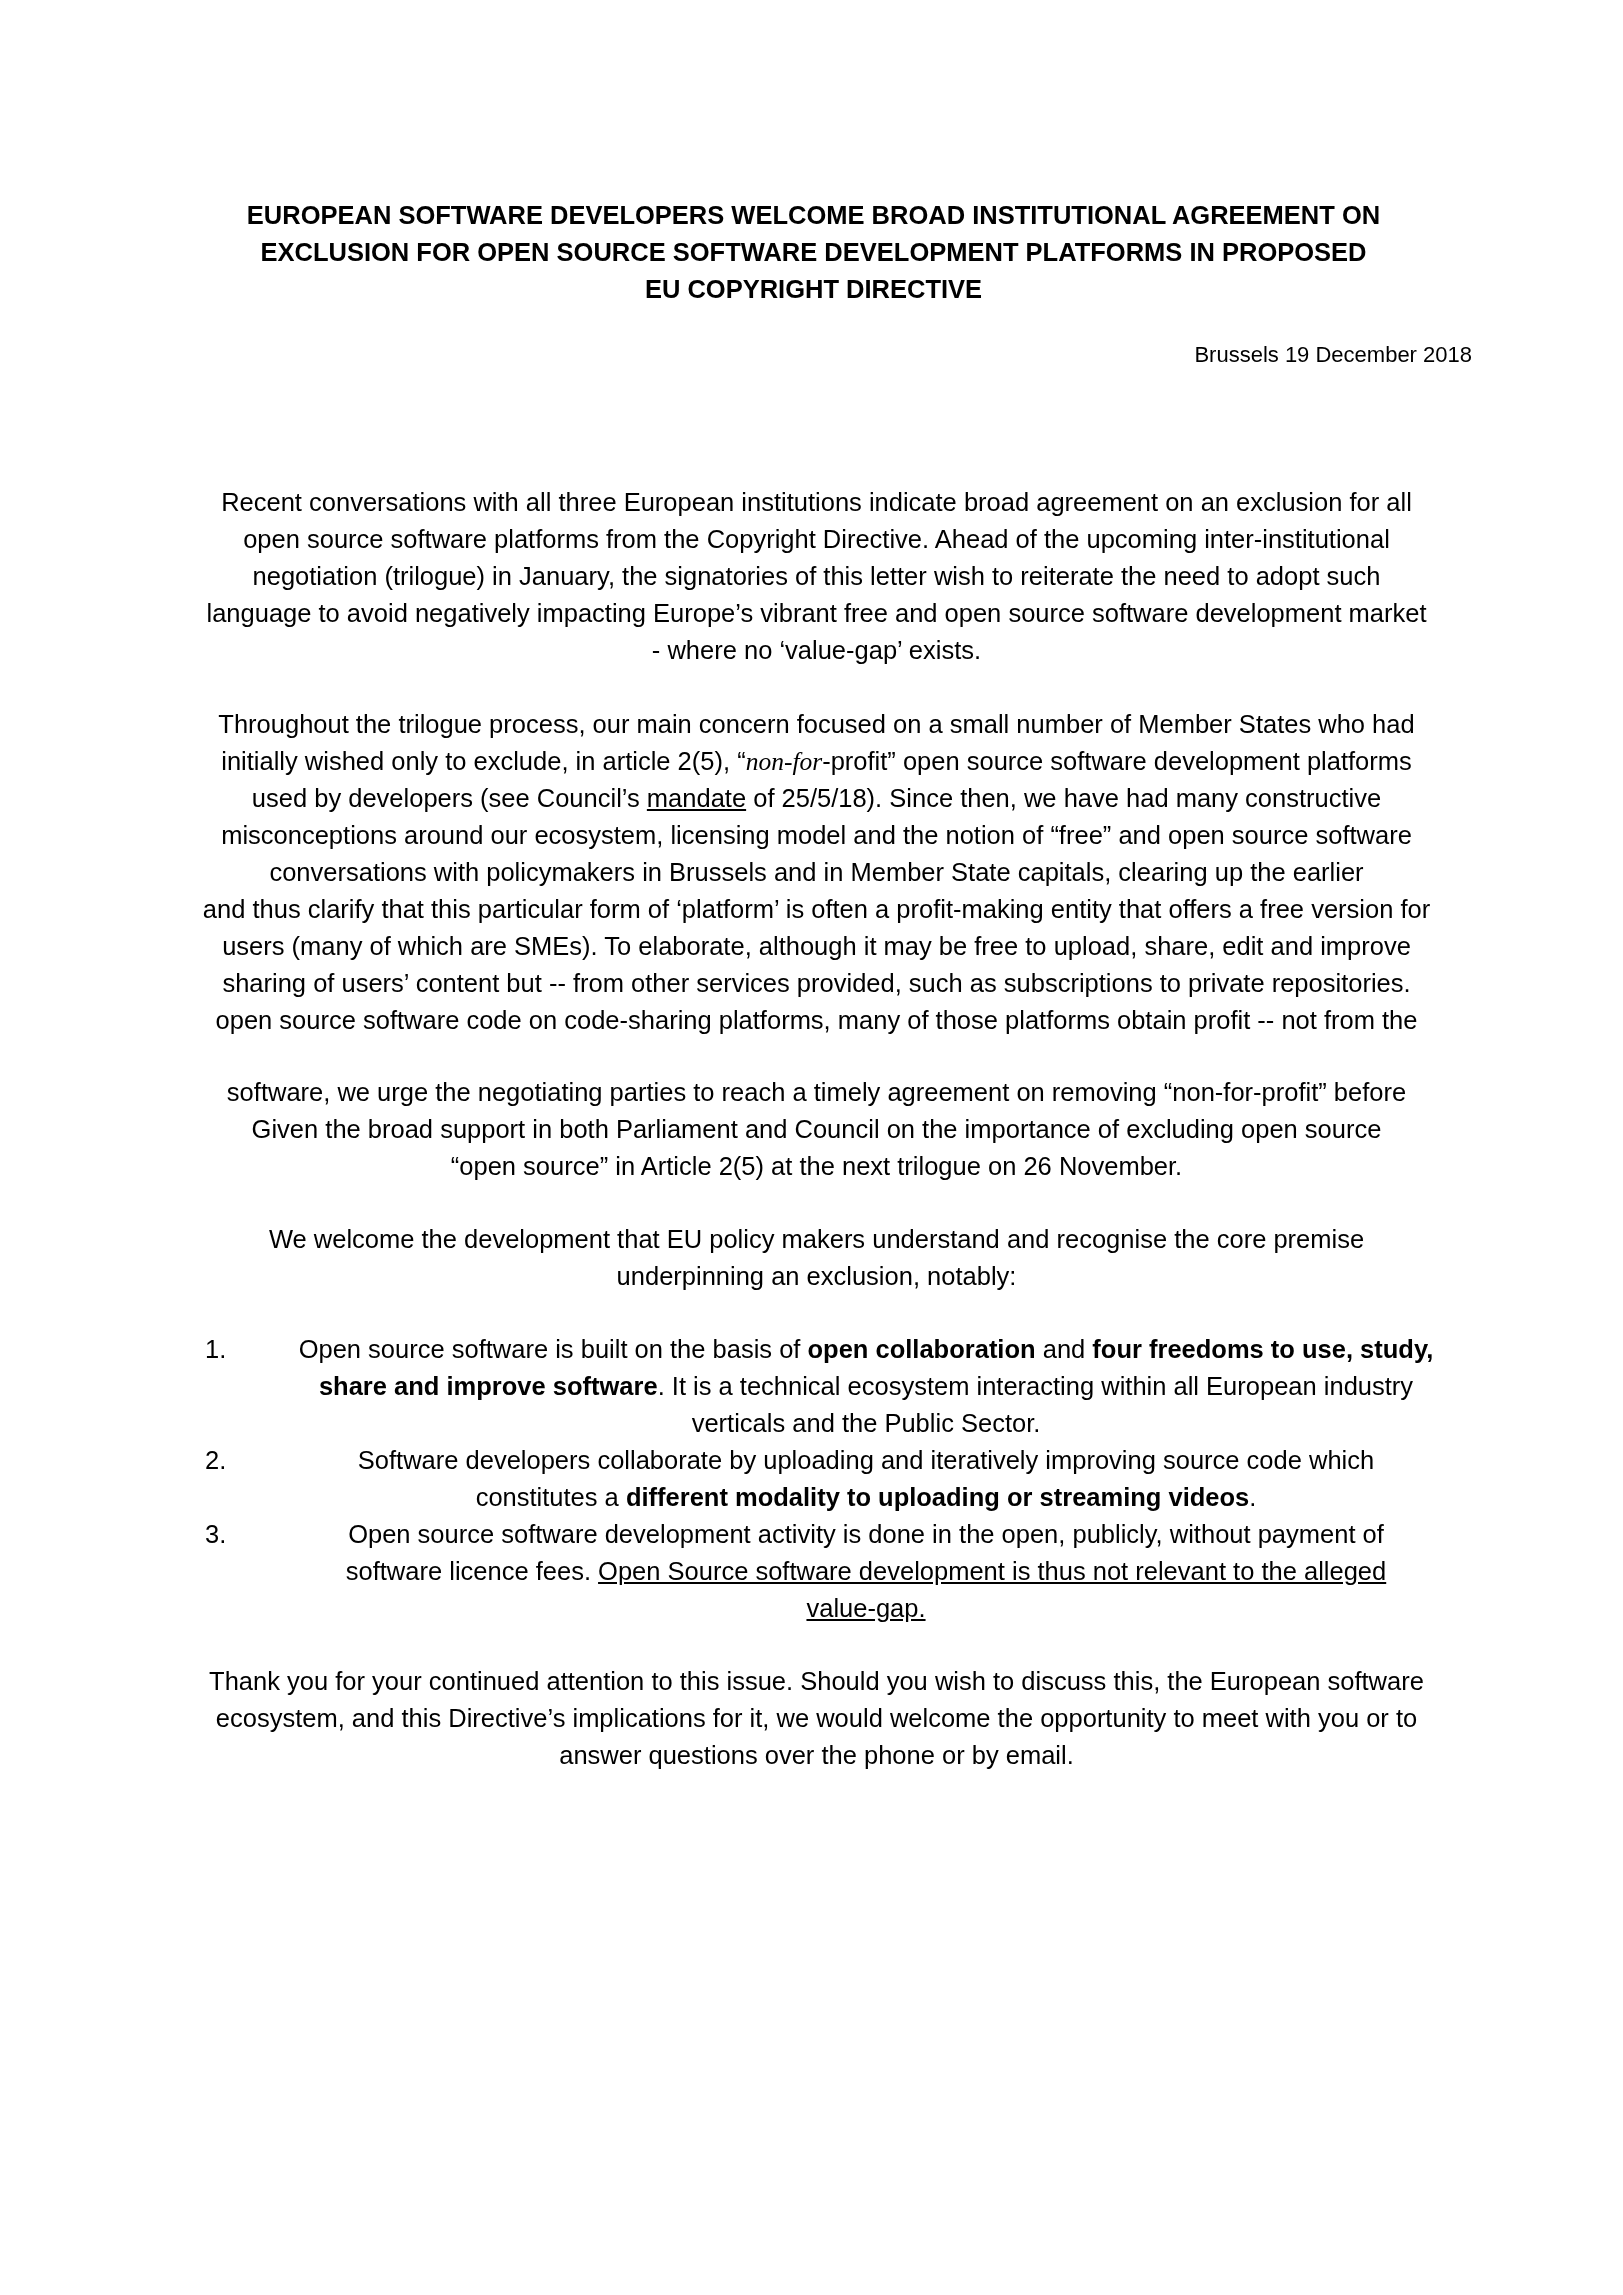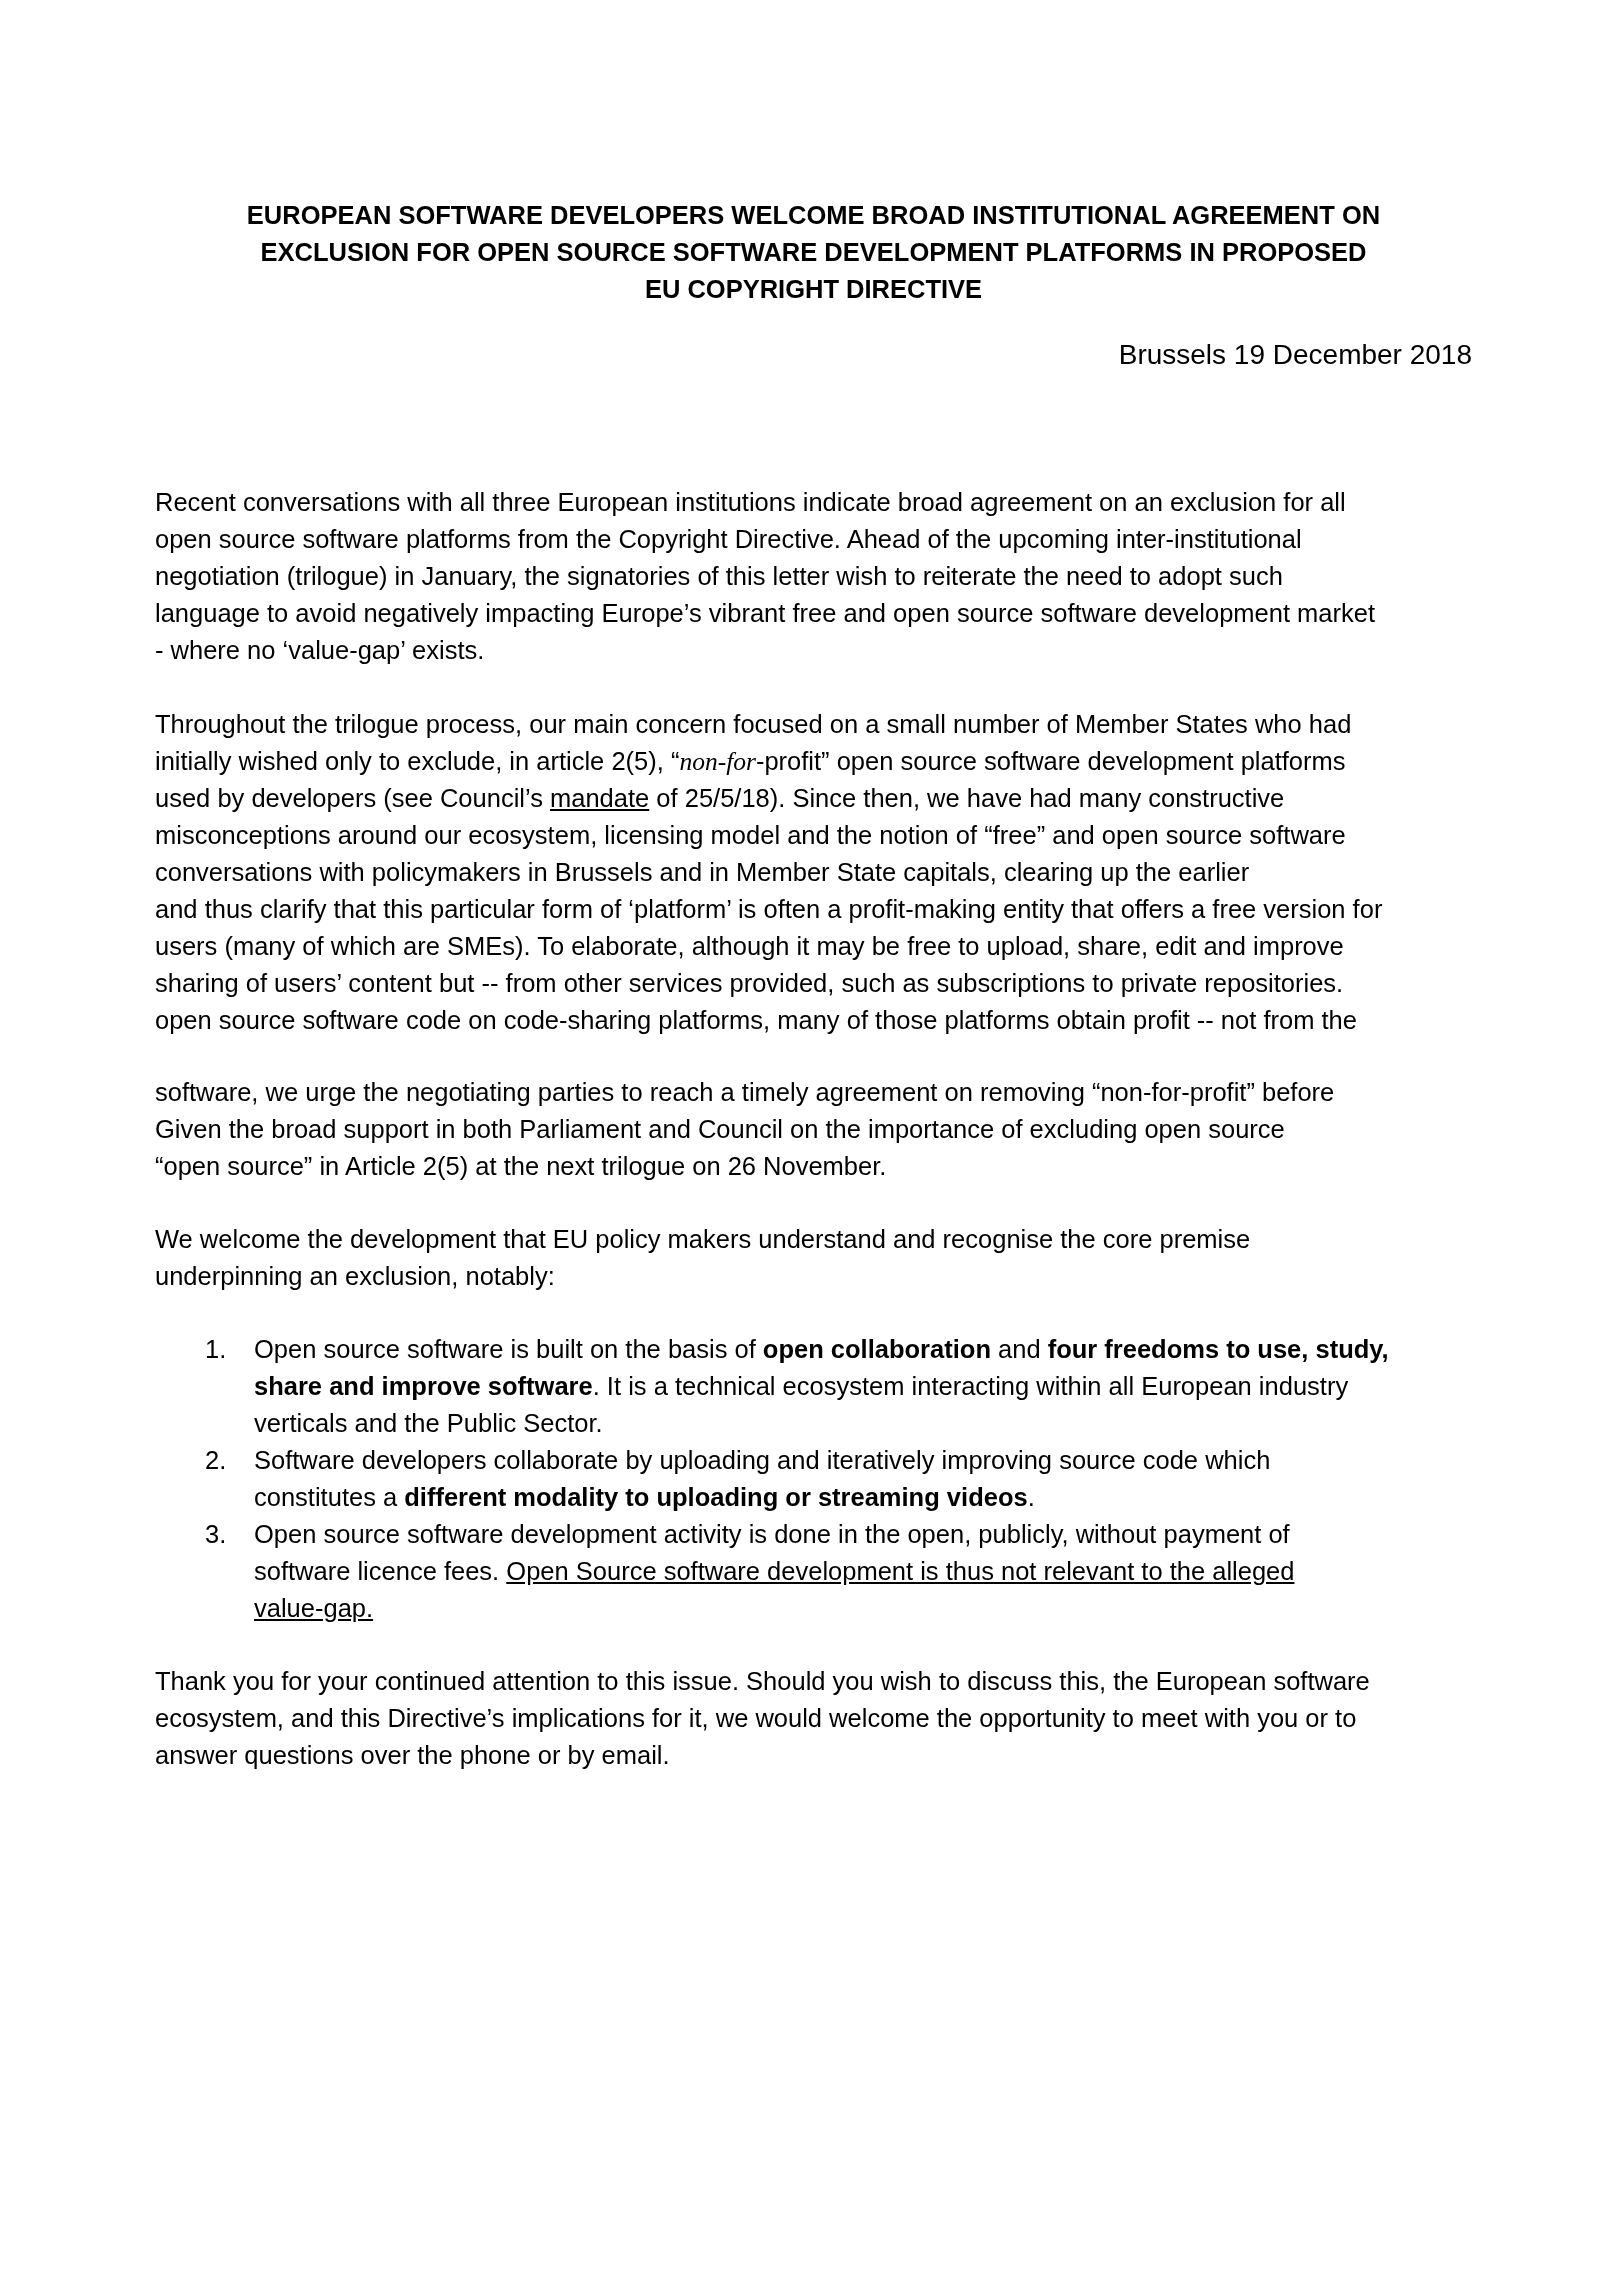--- a/index.html
+++ b/index.html
@@ -26,31 +26,32 @@
       font-weight: bold;
       font-size: 25.5px;
       line-height: 37px;
       margin-top: 8px;
     }
     .title div { white-space: nowrap; }
     .dateline {
       position: absolute;
       top: 336px;
       right: 0;
-      font-size: 28px;
+      font-size: 22px;
       line-height: 37px;
       text-align: right;
       white-space: nowrap;
     }
     .body-text {
       position: absolute;
       left: 0;
       width: 1323px;
       font-size: 25.5px;
       line-height: 37px;
+      text-align: center;
     }
     .line { white-space: nowrap; display: block; }
     .p1 { top: 484px; }
     .p2 { top: 706px; }
     .p3 { top: 1074px; }
     .p4 { top: 1221px; }
     .list { top: 1331px; }
     .p5 { top: 1663px; }
     .list-item { position: relative; padding-left: 99px; }
     .list-num {

